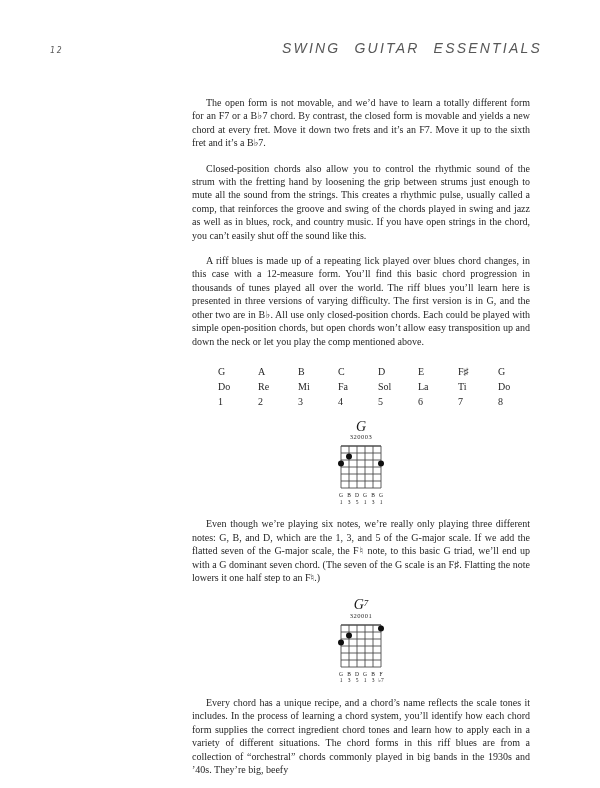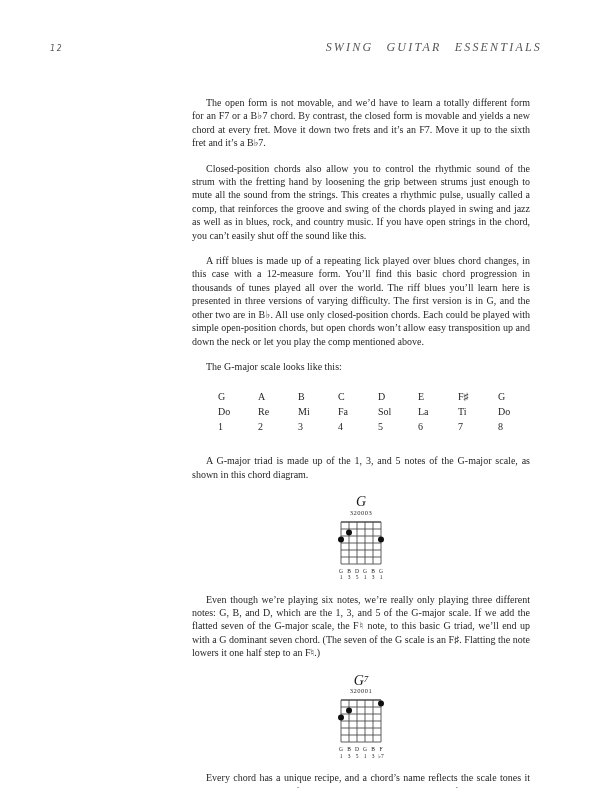--- a/index.html
+++ b/index.html
@@ -9,22 +9,22 @@
   }
   .header{
     position:absolute;top:40px;left:50px;right:58px;
     display:flex;justify-content:space-between;align-items:baseline;
   }
   .page-num{
     font-family:"DejaVu Sans Mono",monospace;font-style:italic;
     font-size:8px;letter-spacing:2px;color:#575757;
   }
   .running-title{
-    font-family:Liberation Serif, serif;font-style:italic;
-    font-size:12px;letter-spacing:2.2px;word-spacing:8px;color:#575757;
+    font-family:Liberation Sans, sans-serif;font-style:italic;
+    font-size:14px;letter-spacing:2.2px;word-spacing:8px;color:#575757;
   }
   .bodycol{
     position:absolute;top:84px;left:180px;width:362px;
     font-size:10px;line-height:13.4px;text-align:justify;
   }
   .bodycol p{margin:12px;text-indent:14px;}
   .em{}
   .scale-table{margin:16px 0 0 38px;}
   .scale-row{display:flex;line-height:15px;text-align:left;}
   .scale-cell{width:40px;}
@@ -54,21 +54,20 @@
 
   <div class="bodycol">
 
     <p>The open form is not movable, and we’d have to learn a totally different form for an F7 or a B♭7 chord. By contrast, the closed form is movable and yields a new chord at every fret. Move it down two frets and it’s an F7. Move it up to the sixth fret and it’s a B♭7.</p>
 
     <p><span>Closed-position chords also allow you to control the rhythmic sound of the strum with the fretting hand by loosening the grip between strums just enough to mute all the sound from the strings. This creates a rhythmic pulse, usually called a </span><span class="em">comp</span><span>, that reinforces the groove and swing of the chords played in swing and jazz as well as in blues, rock, and country music. If you have open strings in the chord, you can’t easily shut off the sound like this.</span></p>
 
     <p><span>A riff blues is made up of a repeating lick played over blues chord changes, in this case with a 12-measure form. You’ll find this basic chord progression in thousands of tunes played all over the world. The riff blues you’ll learn here is presented in three versions of varying difficulty. The first version is in G, and the other two are in B♭. All use only closed-position chords. Each could be played with simple open-position chords, but open chords won’t allow easy transposition up and down the neck or let you play the </span><span class="em">comp</span><span> mentioned above.</span></p>
 
 
-    <p>The G-major scale looks like this:</p>
 
     <div class="scale-table">
         <div class="scale-row">
           <span class="scale-cell">G</span>
           <span class="scale-cell">A</span>
           <span class="scale-cell">B</span>
           <span class="scale-cell">C</span>
           <span class="scale-cell">D</span>
           <span class="scale-cell">E</span>
           <span class="scale-cell">F♯</span>
@@ -89,21 +88,20 @@
           <span class="scale-cell">2</span>
           <span class="scale-cell">3</span>
           <span class="scale-cell">4</span>
           <span class="scale-cell">5</span>
           <span class="scale-cell">6</span>
           <span class="scale-cell">7</span>
           <span class="scale-cell">8</span>
         </div>
       </div>
 
-    <p class="after-table">A G-major triad is made up of the 1, 3, and 5 notes of the G-major scale, as shown in this chord diagram.</p>
 
     <div class="chord-diagram">
       <div class="chord-name"><span>G</span><span class="sup"></span></div>
       <div class="chord-fingering">320003</div>
       <svg class="chord-grid" width="48" height="50" viewBox="-4 -4 48 50">
           <line x1="0" y1="0" x2="0" y2="42"></line>
           <line x1="8" y1="0" x2="8" y2="42"></line>
           <line x1="16" y1="0" x2="16" y2="42"></line>
           <line x1="24" y1="0" x2="24" y2="42"></line>
           <line x1="32" y1="0" x2="32" y2="42"></line>

